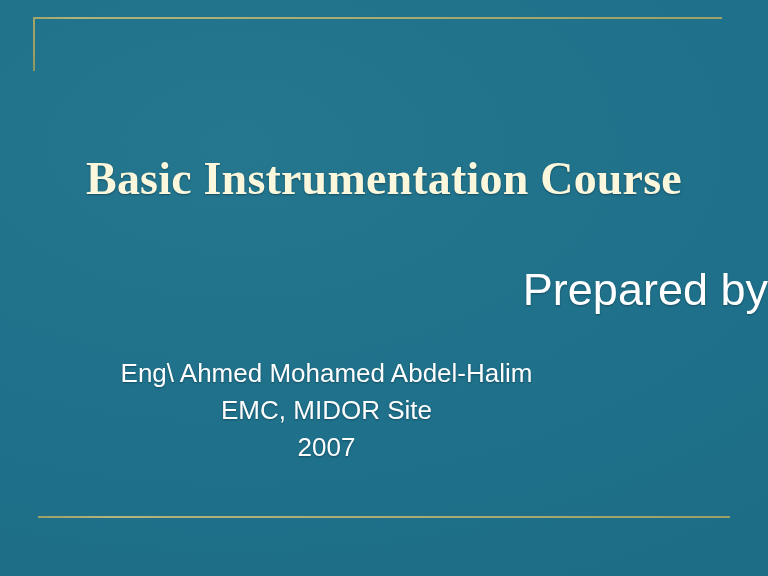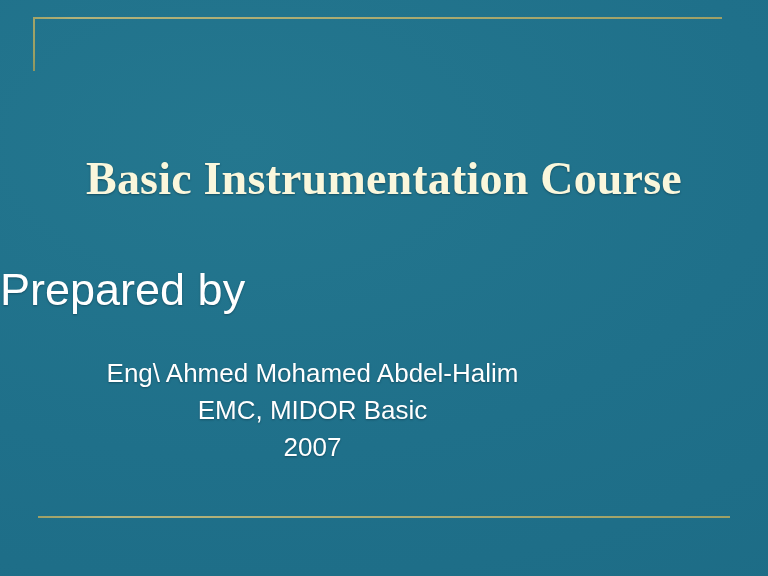--- a/index.html
+++ b/index.html
@@ -69,33 +69,33 @@
     text-shadow: 0 1px 2px rgba(0, 30, 45, 0.45);
     white-space: nowrap;
   }
 
   
   .subtitle {
     position: absolute;
     left: 0;
     top: 263px;
     width: 768px;
-    text-align: left;
+    text-align: right;
     font-family: "Liberation Sans", sans-serif;
     font-weight: normal;
     font-size: 45px;
     line-height: 54px;
     color: #ffffff;
     text-shadow: 0 1px 2px rgba(0, 30, 45, 0.40);
     white-space: nowrap;
   }
 
   .credits {
     position: absolute;
-    left: 2px;
+    left: 16px;
     top: 355px;
     width: 621px;
     text-align: center;
     font-family: "Liberation Sans", sans-serif;
     font-size: 26px;
     line-height: 37px;
     color: #ffffff;
     text-shadow: 0 1px 2px rgba(0, 30, 45, 0.40);
   }
   .credits .line {
@@ -111,19 +111,19 @@
   <div class="deco-h-top"></div>
 
   <div class="deco-v-left"></div>
 
   <h1 class="title">Basic Instrumentation Course</h1>
 
   <div class="subtitle">Prepared by</div>
 
   <div class="credits">
     <span class="line">Eng\ Ahmed Mohamed Abdel-Halim</span>
-    <span class="line">EMC, MIDOR Basic</span>
+    <span class="line">EMC, MIDOR Site</span>
     <span class="line">2007</span>
   </div>
 
   <div class="deco-h-bottom"></div>
 
 </div>
 
 </body></html>

